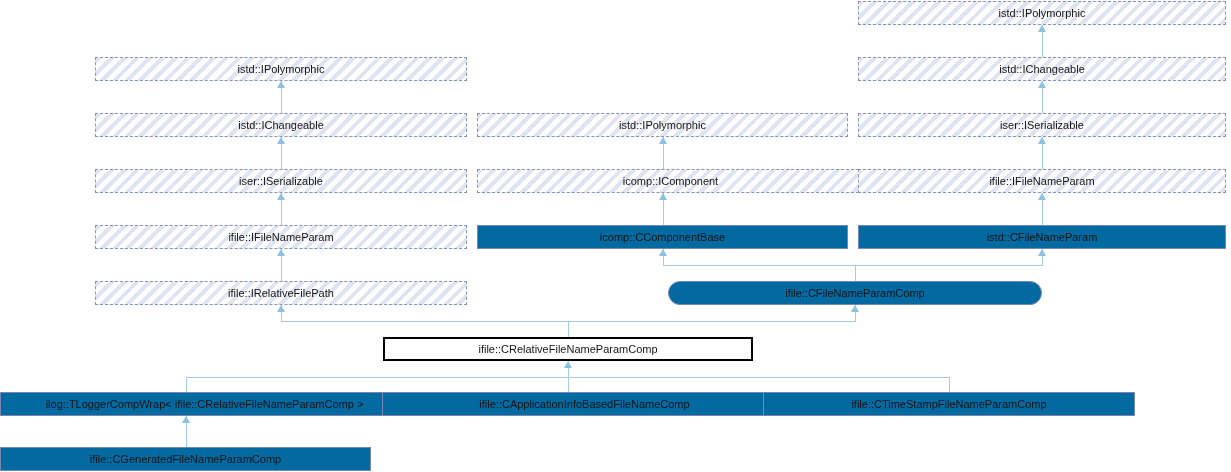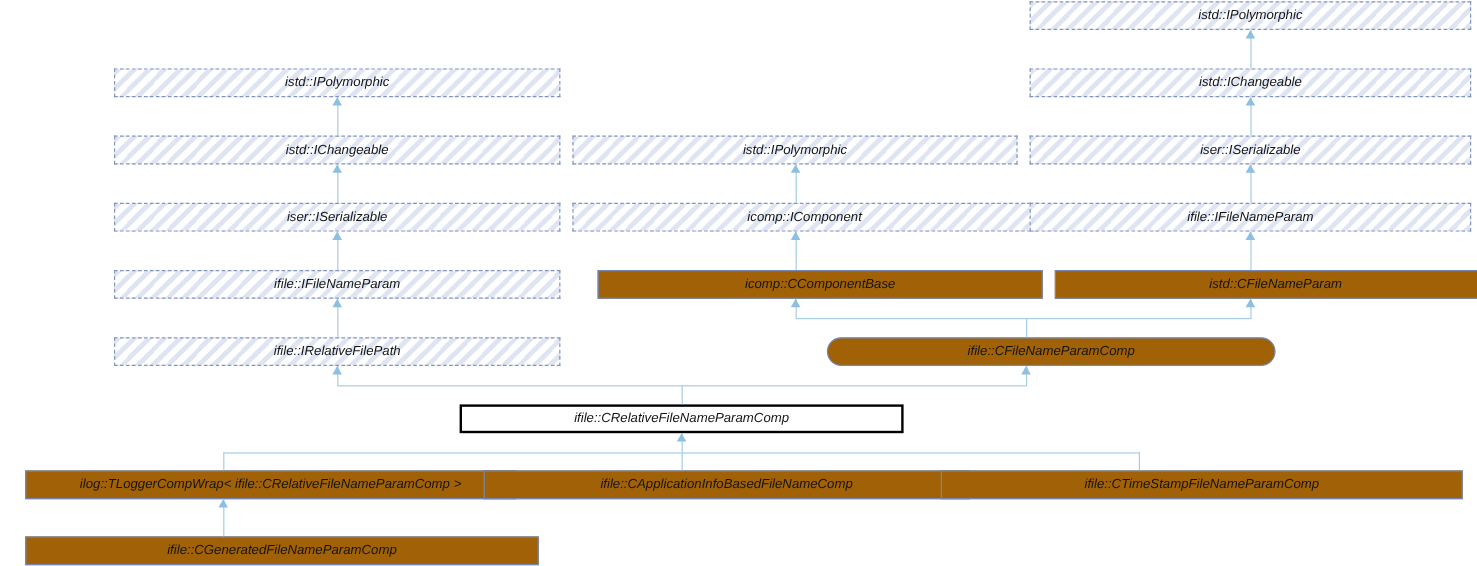--- a/index.html
+++ b/index.html
@@ -12,25 +12,24 @@
     color:#141414;
     overflow:hidden;
   }
   .node{
     position:absolute;
     height:24px;
     box-sizing:border-box;
     display:flex;align-items:center;justify-content:center;
     text-align:center;white-space:nowrap;
   }
-  .node .lbl{pointer-events:none;font-style:italic;}
+  .node .lbl{pointer-events:none;}
   .solid{
-    background:#a16207;
+    background:#0369a1;
     border:1px solid #7687b2;
-    margin-left:21px;
   }
   .hatched{
     background:repeating-linear-gradient(135deg,#dee4f2 0px,#dee4f2 4px,#ffffff 4px,#ffffff 9px);
     border:1px dashed #8394bf;
   }
   .main{
     background:#ffffff;
     border:2px solid #000000;
   }
   .vline{position:absolute;width:1px;background:#a6cce4;}
@@ -95,25 +94,25 @@
   <div class="node main" style="left:383px;top:337px;width:370px;text-align:center;">
       <span class="lbl">ifile::CRelativeFileNameParamComp</span>
     </div>
 
   <div class="node solid" style="left:0px;top:392px;width:409px;">
       <span class="lbl">ilog::TLoggerCompWrap&lt; ifile::CRelativeFileNameParamComp &gt;</span>
     </div>
   <div class="node solid" style="left:382px;top:392px;width:405px;">
       <span class="lbl">ifile::CApplicationInfoBasedFileNameComp</span>
     </div>
-  <div class="node solid" style="left:763px;top:392px;width:435px;">
+  <div class="node solid" style="left:763px;top:392px;width:372px;">
       <span class="lbl">ifile::CTimeStampFileNameParamComp</span>
     </div>
 
-  <div class="node solid" style="left:0px;top:447px;width:428px;">
+  <div class="node solid" style="left:0px;top:447px;width:371px;">
       <span class="lbl">ifile::CGeneratedFileNameParamComp</span>
     </div>
 
   <div class="vline" style="left:281px;top:81px;height:32px;"></div>
   <div class="vline" style="left:281px;top:137px;height:32px;"></div>
   <div class="vline" style="left:281px;top:193px;height:32px;"></div>
   <div class="vline" style="left:281px;top:249px;height:32px;"></div>
 
   <div class="vline" style="left:663px;top:137px;height:32px;"></div>
   <div class="vline" style="left:663px;top:193px;height:32px;"></div>

